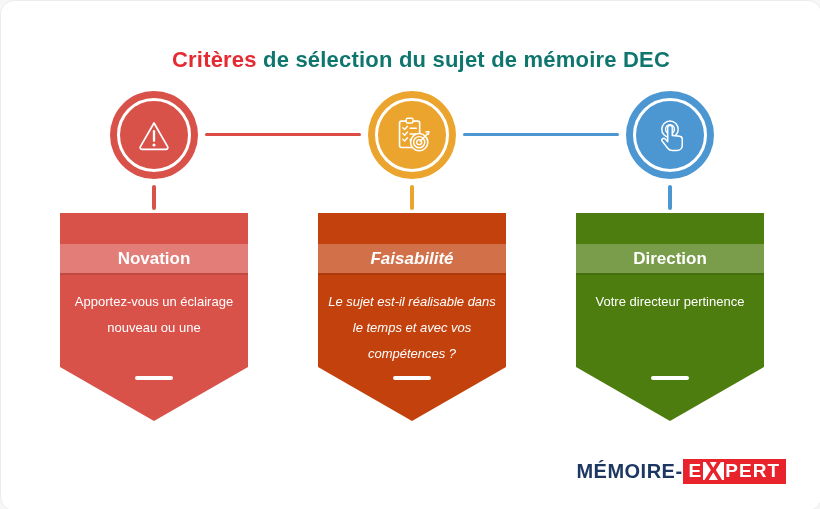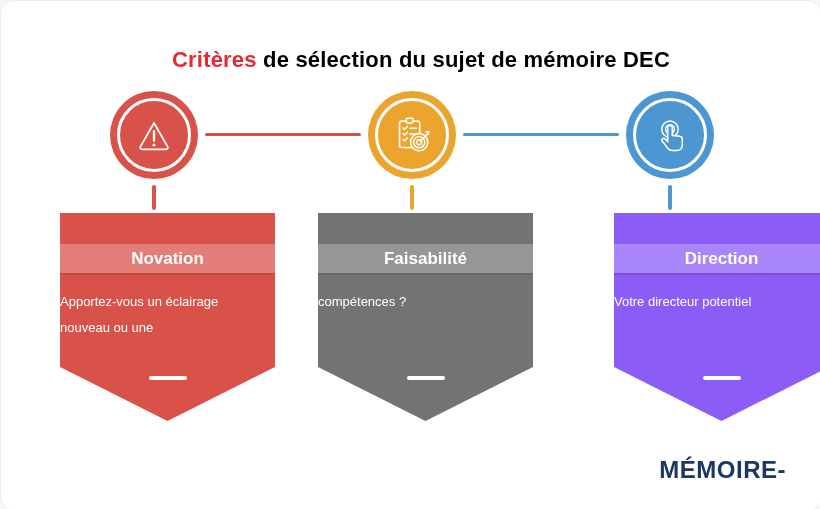--- a/index.html
+++ b/index.html
@@ -3,52 +3,52 @@
 <meta charset="utf-8">
 <style>
   html,body{margin:0;padding:0;background:#f7f7f7;font-family:"Liberation Sans",sans-serif;}
   .page{position:relative;width:820px;height:509px;background:#ffffff;border:1px solid #ececec;
         border-radius:14px;overflow:hidden;margin:0 auto;}
 
   
   .title{position:absolute;top:31px;left:0;right:0;text-align:center;
          font-size:22px;font-weight:700;letter-spacing:0.2px;}
   .t-red{color:#e62a32;margin-left:20px;}
-  .t-navy{color:#000000;}
+  .t-navy{color:#0f766e;}
 
   
   .circle{position:absolute;top:90px;width:88px;height:88px;border-radius:50%;}
   .c1{left:109px;} .c2{left:367px;} .c3{left:625px;}
   .ring{position:absolute;inset:7px;border:3px solid #fff;border-radius:50%;}
   .icon-svg{position:absolute;left:21px;top:21px;width:46px;height:46px;}
 
   
   .hline{position:absolute;top:132px;height:3px;border-radius:2px;}
   .hl1{left:204px;width:156px;}
   .hl2{left:462px;width:156px;}
   .vline{position:absolute;top:184px;width:4px;height:25px;border-radius:2px;}
   .v1{left:151px;} .v2{left:409px;} .v3{left:667px;}
 
   
-  .banner{position:absolute;top:212px;width:215px;height:208px;color:#fff;
+  .banner{position:absolute;top:212px;width:188px;height:208px;color:#fff;
           clip-path:polygon(0 0,100% 0,100% 74%,50% 100%,0 74%);}
   .bn1{left:59px;} .bn2{left:317px;} .bn3{left:575px;}
   .band{position:absolute;top:31px;left:0;right:0;height:29px;
         background:rgba(255,255,255,0.25);box-shadow:0 2px 0 rgba(0,0,0,0.10);
         display:flex;align-items:center;justify-content:center;
         font-size:17px;font-weight:700;}
-  .bbody{position:absolute;top:76px;left:0;right:0;
+  .bbody{position:absolute;top:76px;left:0;right:0;text-align:center;
          font-size:13px;line-height:26px;}
   .bline{white-space:nowrap;}
   .dash{position:absolute;top:163px;left:50%;transform:translateX(-50%);
         width:38px;height:4px;background:#fff;border-radius:2px;}
 
   
   .logo{position:absolute;right:35px;bottom:26px;display:flex;align-items:center;}
-  .logo-left{color:#1d3763;font-size:24px;font-weight:700;letter-spacing:0.5px;}
+  .logo-left{color:#1d3763;font-size:20px;font-weight:700;letter-spacing:0.5px;}
   .logo-box{background:#e8232b;color:#fff;font-size:19px;font-weight:700;
             letter-spacing:1px;padding:2px 6px 3px 6px;display:inline-block;line-height:20px;}
   .logo-x{display:inline-block;background:#fff;color:#e8232b;font-size:27px;
           line-height:18px;padding:0 1px;margin:0 1px;vertical-align:-3px;font-weight:700;}
 </style>
 </head>
 <body>
 
 <div class="page">
 
@@ -89,46 +89,49 @@
       <path d="M14.5 28.5 l1.8 1.8 l3 -3.4" fill="none" stroke="#fff" stroke-width="1.5" stroke-linecap="round" stroke-linejoin="round"></path>
       <line x1="22" y1="29" x2="26" y2="29" stroke="#fff" stroke-width="1.4" stroke-linecap="round"></line>
       <circle cx="31.5" cy="31.5" r="9" fill="#eba42e" stroke="#fff" stroke-width="1.6"></circle>
       <circle cx="31.5" cy="31.5" r="5.8" fill="none" stroke="#fff" stroke-width="1.5"></circle>
       <circle cx="31.5" cy="31.5" r="2.6" fill="none" stroke="#fff" stroke-width="1.4"></circle>
       <line x1="40.5" y1="22.5" x2="32.5" y2="30.5" stroke="#fff" stroke-width="1.6" stroke-linecap="round"></line>
       <path d="M38.6 20.9 l3.2 -0.7 l-0.7 3.2" fill="none" stroke="#fff" stroke-width="1.4" stroke-linecap="round" stroke-linejoin="round"></path>
     </svg>
   </div>
   <div class="vline v2" style="background: rgb(235, 164, 46);"></div>
-  <div class="banner bn2" style="background: #737373;">
+  <div class="banner bn2" style="background: #c2410c; font-style: italic;">
     <div class="band">
       <span>Faisabilité</span>
     </div>
     <div class="bbody">
+      <div class="bline">Le sujet est-il réalisable dans</div>
+      <div class="bline">le temps et avec vos</div>
       <div class="bline">compétences ?</div>
     </div>
     <div class="dash"></div>
   </div>
 
   <div class="circle c3" style="background: rgb(76, 151, 209);">
     <div class="ring"></div>
     <svg class="icon-svg" viewBox="0 0 48 48">
       <circle cx="24" cy="18" r="4.6" fill="none" stroke="#fff" stroke-width="1.5"></circle>
       <circle cx="24" cy="18" r="8.6" fill="none" stroke="#fff" stroke-width="1.5"></circle>
       <path d="M21.6 16.2 V31 l-2.6 -2.8 c-1.8 -1.9 -4.6 0.4 -3 2.4 l5.6 7.2 c1.2 1.6 3 2.4 5 2.4 h4.6 c3.2 0 5.6 -2.4 5.6 -5.6 v-6.2 c0 -1.6 -1.2 -2.8 -2.8 -3 l-7.6 -1 V16.2 c0 -3 -4.8 -3 -4.8 0 z" fill="#4c97d1" stroke="#fff" stroke-width="1.6" stroke-linejoin="round"></path>
     </svg>
   </div>
   <div class="vline v3" style="background: rgb(76, 151, 209);"></div>
-  <div class="banner bn3" style="background: #8b5cf6; margin-left: 38px;">
+  <div class="banner bn3" style="background: #4d7c0f;">
     <div class="band">
       <span>Direction</span>
     </div>
     <div class="bbody">
-      <div class="bline">Votre directeur potentiel</div>
+      <div class="bline">Votre directeur pertinence</div>
     </div>
     <div class="dash"></div>
   </div>
 
   <div class="logo">
     <span class="logo-left">MÉMOIRE-</span>
+      <span class="logo-box"><span>E</span><span class="logo-x">X</span><span>PERT</span></span>
   </div>
 
 </div>
 
 </body></html>

